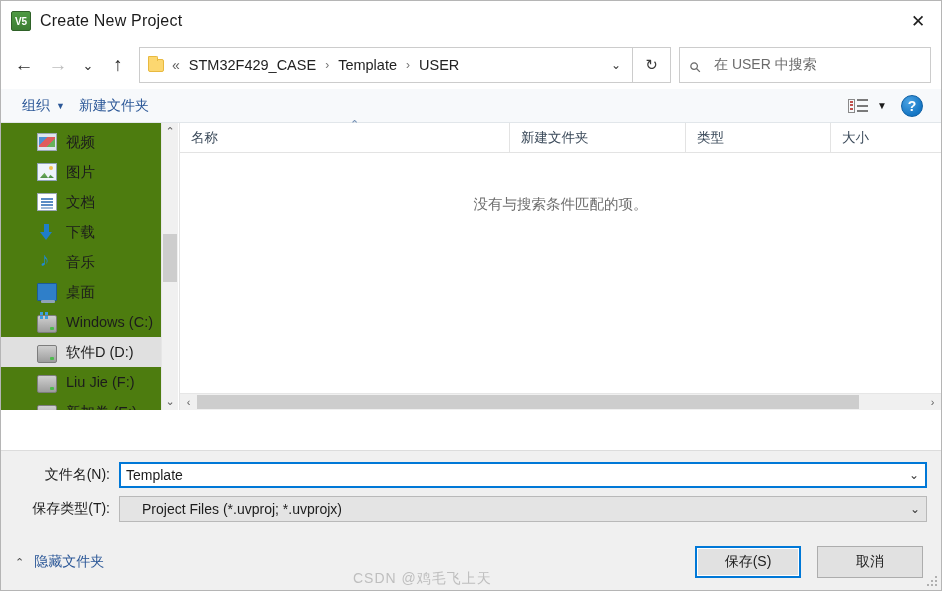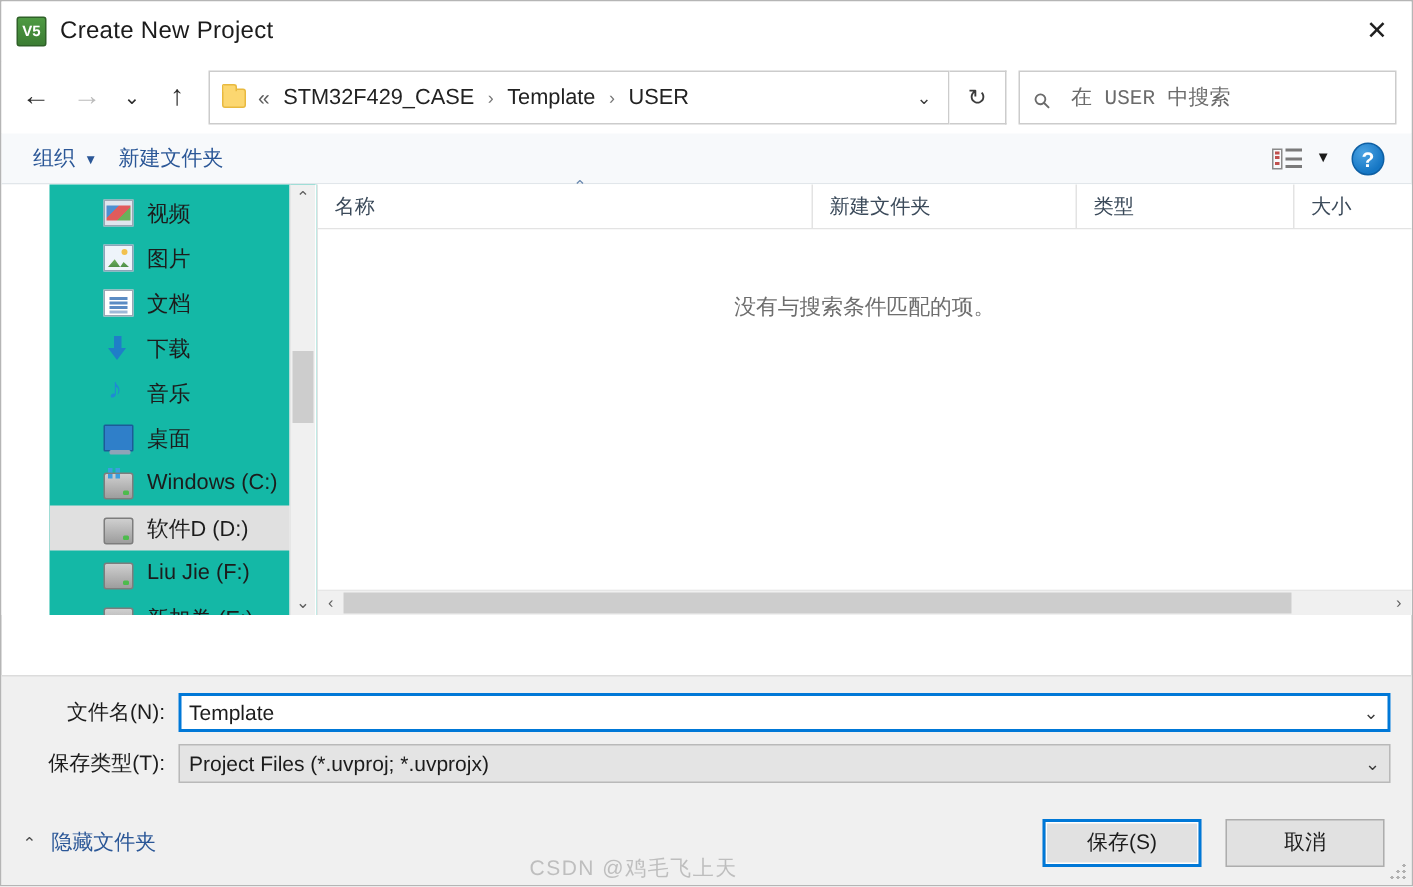--- a/index.html
+++ b/index.html
@@ -120,21 +120,21 @@
     display: flex; align-items: center;
     padding: 0 9px;
     margin-left: 8px;
   }
   .search-icon {
     width: 16px; flex: none;
     font-size: 14px; color: #6b6b6b;
     margin-right: 9px;
     transform: rotate(-45deg);
   }
-  .search-placeholder { font-size: 14px; color: #6b6b6b; font-family: Liberation Mono, monospace; }
+  .search-placeholder { font-size: 14px; color: #6b6b6b; }
 
   
   .toolbar {
     height: 34px; flex: none;
     display: flex; align-items: center;
     background: #f7f9fb;
     border-bottom: 1px solid #e1e6ea;
     padding: 0 8px 0 14px;
   }
   .tb-item {
@@ -176,26 +176,25 @@
   }
 
   
   .body {
     flex: 1 1 auto; min-height: 0;
     display: flex;
     background: #ffffff;
   }
   .sidebar {
     width: 178px; flex: none;
-    background: #14b8a6;
+    background: #4d7c0f;
     border-right: 1px solid #ffffff;
     padding-top: 4px;
     overflow: hidden;
     position: relative;
-    margin-left: 32px;
   }
   .side-item {
     height: 30px;
     display: flex; align-items: center;
     padding-left: 36px;
     font-size: 14.5px; color: #1c1c1c;
     cursor: default;
     white-space: nowrap;
   }
   .side-item.selected { background: #e0e0e0; }
@@ -362,21 +361,21 @@
     width: 104px; flex: none;
     text-align: right; padding-right: 9px;
     font-size: 14px; color: #1c1c1c;
     white-space: nowrap;
   }
   .combo {
     flex: 1 1 auto; min-width: 0; height: 26px;
     display: flex; align-items: center;
     background: #ffffff;
     border: 1px solid #7a7a7a;
-    padding-left: 6px;
+    padding-left: 22px;
   }
   .combo.focused { border: 2px solid #0078d7; padding-left: 5px; }
   .combo.readonly { background: #e4e4e4; border: 1px solid #b9b9b9; }
   .combo-value {
     flex: 1 1 auto; min-width: 0;
     font-size: 14px; color: #1c1c1c;
     white-space: nowrap; overflow: hidden;
   }
   .combo-arrow {
     width: 22px; flex: none;

